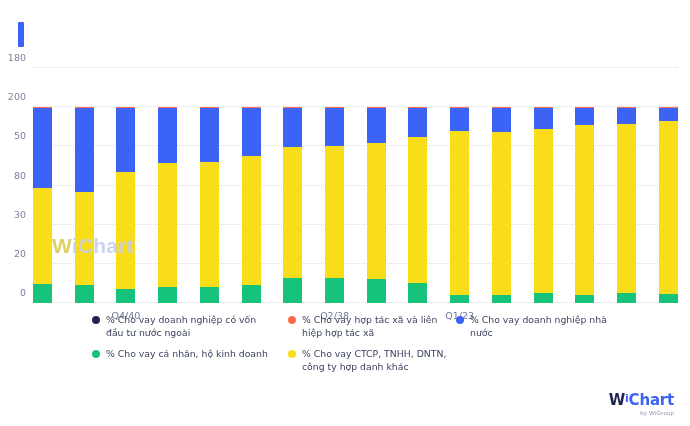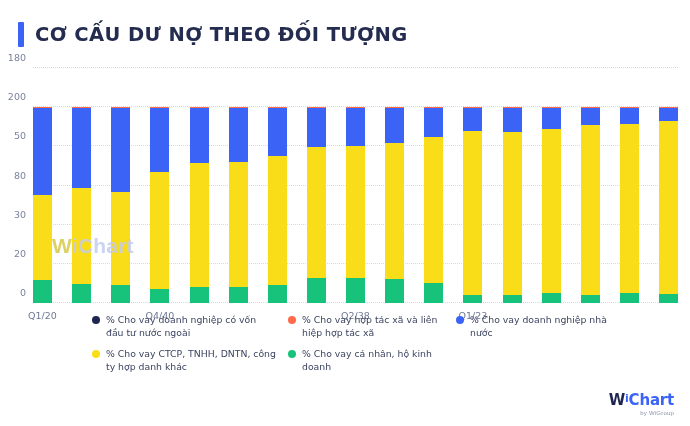--- a/index.html
+++ b/index.html
@@ -119,21 +119,20 @@
   #logo-main .lw { color:#1f2450; }
   #logo-main .li { color:#3b63f6; font-size:11px; vertical-align:top; }
   #logo-main .lc { color:#3b63f6; }
   #logo-sub { font-size:6px; color:#8b93ad; margin-top:2px; letter-spacing:.2px; }
 </style>
 </head>
 <body>
 
 <div id="title-bar">
   <div id="title-accent"></div>
-  <div id="title-text">CƠ CẤU DƯ NỢ THEO ĐỐI TƯỢNG</div>
 </div>
 
 <div id="plot-wrap">
   <div id="plot">
     <div id="gridlines">
         <div class="gridline" style="bottom: 0%;"></div>
         <div class="gridline" style="bottom: 16.6667%;"></div>
         <div class="gridline" style="bottom: 33.3333%;"></div>
         <div class="gridline" style="bottom: 50%;"></div>
         <div class="gridline" style="bottom: 66.6667%;"></div>
@@ -143,28 +142,20 @@
     <div id="yaxis">
         <div class="ytick" style="bottom: 0%;">0</div>
         <div class="ytick" style="bottom: 16.6667%;">20</div>
         <div class="ytick" style="bottom: 33.3333%;">30</div>
         <div class="ytick" style="bottom: 50%;">80</div>
         <div class="ytick" style="bottom: 66.6667%;">50</div>
         <div class="ytick" style="bottom: 83.3333%;">200</div>
         <div class="ytick" style="bottom: 100%;">180</div>
       </div>
     <div id="bars">
-        <div class="bar" title="Q1/20">
-          <div class="seg seg-coop" title="% Cho vay hợp tác xã và liên hiệp hợp tác xã: 0.2" style="height: 0.166667%;"></div>
-          <div class="seg seg-fdi" title="% Cho vay doanh nghiệp có vốn đầu tư nước ngoài: 0.4" style="height: 0.333333%;"></div>
-          <div class="seg seg-soe" title="% Cho vay doanh nghiệp nhà nước: 44.3" style="height: 36.9167%;"></div>
-          <div class="seg seg-corp" title="% Cho vay CTCP, TNHH, DNTN, công ty hợp danh khác: 43.1" style="height: 35.9167%;"></div>
-          <div class="seg seg-ind" title="% Cho vay cá nhân, hộ kinh doanh: 12" style="height: 10%;"></div>
-          <div class="xtick">Q1/20</div>
-        </div>
         <div class="bar" title="Q2/20">
           <div class="seg seg-coop" title="% Cho vay hợp tác xã và liên hiệp hợp tác xã: 0.2" style="height: 0.166667%;"></div>
           <div class="seg seg-fdi" title="% Cho vay doanh nghiệp có vốn đầu tư nước ngoài: 0.4" style="height: 0.333333%;"></div>
           <div class="seg seg-soe" title="% Cho vay doanh nghiệp nhà nước: 40.5" style="height: 33.75%;"></div>
           <div class="seg seg-corp" title="% Cho vay CTCP, TNHH, DNTN, công ty hợp danh khác: 49.4" style="height: 41.1667%;"></div>
           <div class="seg seg-ind" title="% Cho vay cá nhân, hộ kinh doanh: 9.5" style="height: 7.91667%;"></div>
         </div>
         <div class="bar" title="Q3/20">
           <div class="seg seg-coop" title="% Cho vay hợp tác xã và liên hiệp hợp tác xã: 0.2" style="height: 0.166667%;"></div>
           <div class="seg seg-fdi" title="% Cho vay doanh nghiệp có vốn đầu tư nước ngoài: 0.4" style="height: 0.333333%;"></div>
@@ -285,26 +276,26 @@
     </div>
     <div class="legend-item">
       <span class="dot" style="background: rgb(255, 107, 74);"></span>
       <span class="legend-label">% Cho vay hợp tác xã và liên hiệp hợp tác xã</span>
     </div>
     <div class="legend-item">
       <span class="dot" style="background: rgb(59, 99, 246);"></span>
       <span class="legend-label">% Cho vay doanh nghiệp nhà nước</span>
     </div>
     <div class="legend-item">
+      <span class="dot" style="background: rgb(23, 195, 123);"></span>
+      <span class="legend-label">% Cho vay cá nhân, hộ kinh doanh</span>
+    </div>
+    <div class="legend-item">
       <span class="dot" style="background: rgb(249, 221, 24);"></span>
       <span class="legend-label">% Cho vay CTCP, TNHH, DNTN, công ty hợp danh khác</span>
-    </div>
-    <div class="legend-item">
-      <span class="dot" style="background: rgb(23, 195, 123);"></span>
-      <span class="legend-label">% Cho vay cá nhân, hộ kinh doanh</span>
     </div>
   </div>
 
 <div id="footer-logo">
   <div id="logo-main">
     <span class="lw">W</span><span class="li">i</span><span class="lc">Chart</span>
   </div>
   <div id="logo-sub">by WiGroup</div>
 </div>
 

